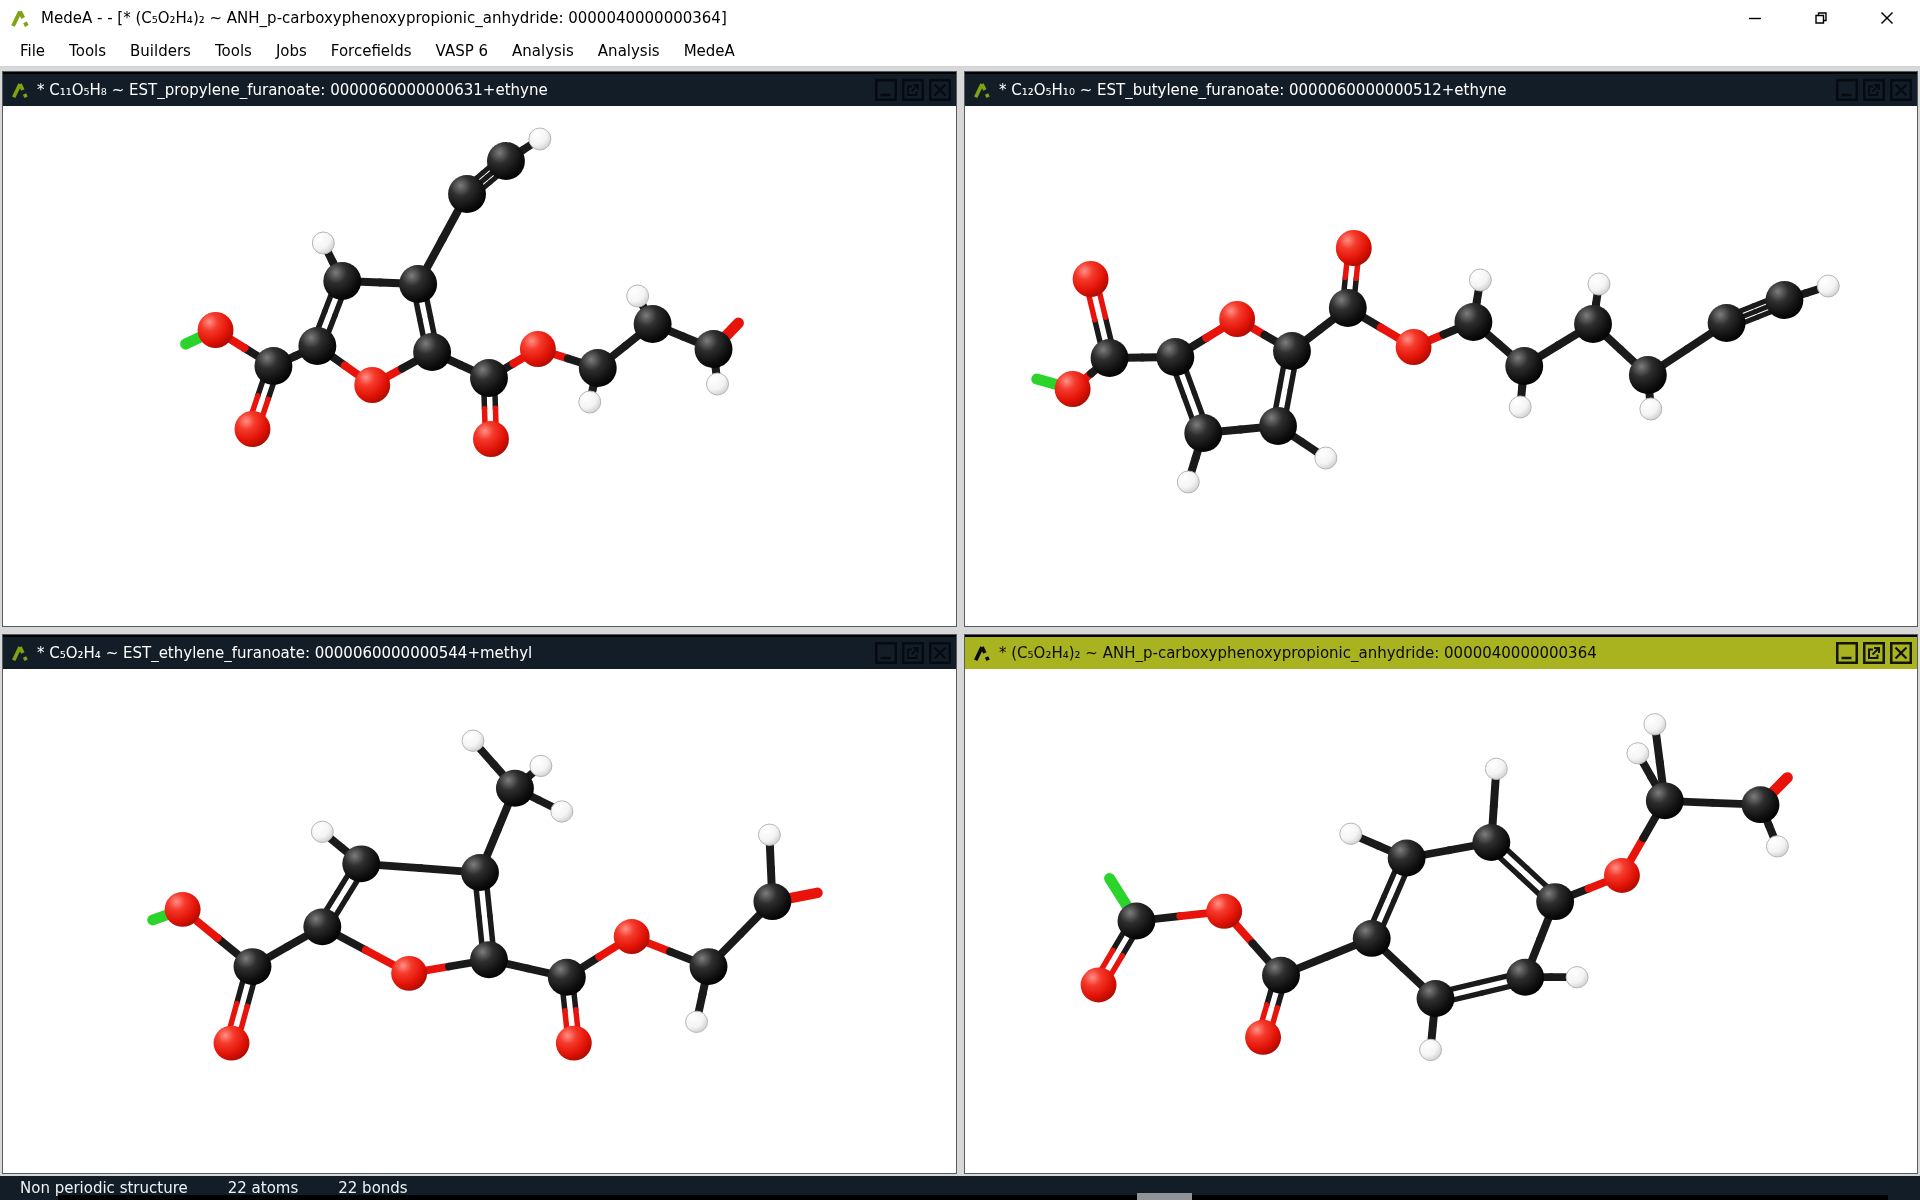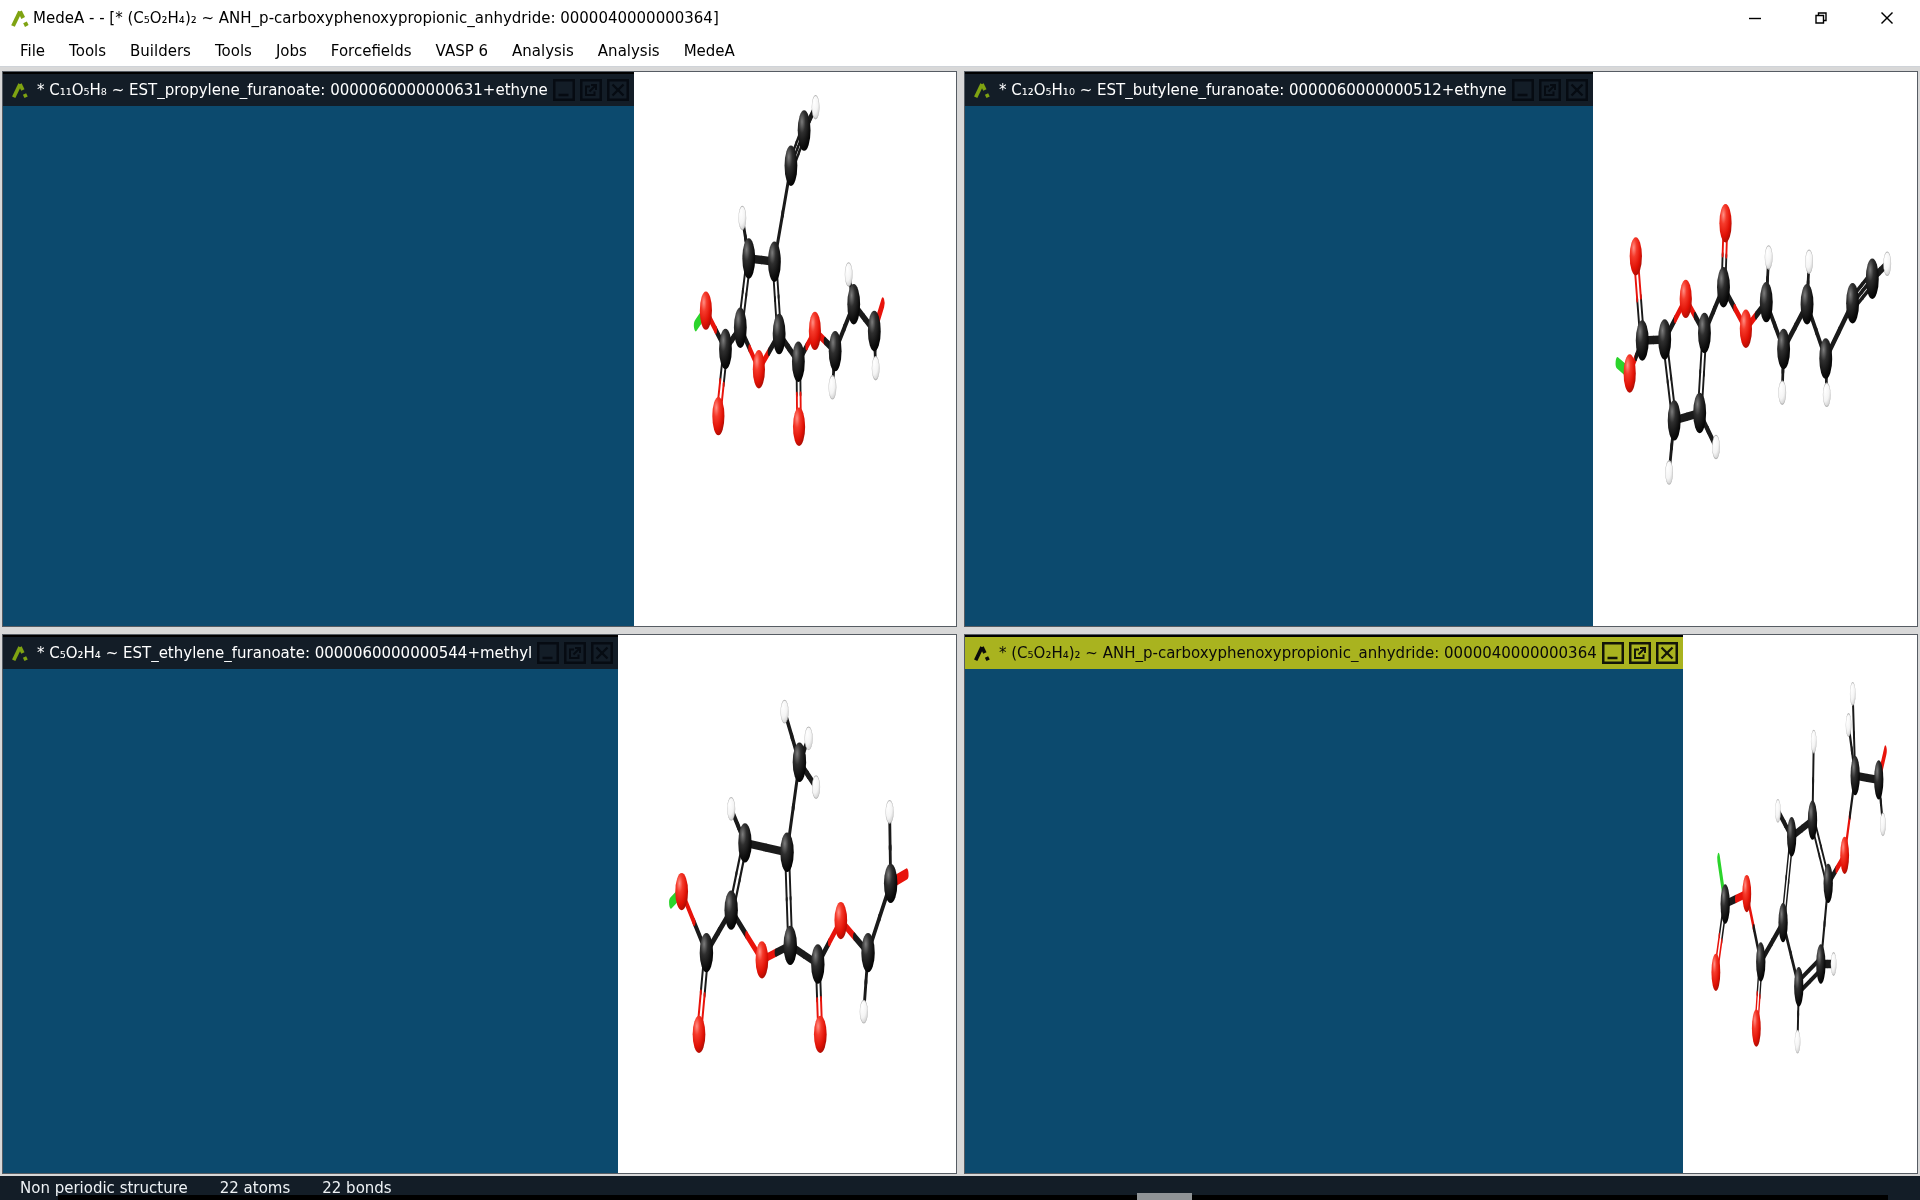--- a/index.html
+++ b/index.html
@@ -2,47 +2,47 @@
 <html><head>
 <meta charset="utf-8">
 <style>
   *{margin:0;padding:0;box-sizing:border-box}
   html,body{width:1920px;height:1200px;overflow:hidden;background:#fff;
     font-family:"DejaVu Sans","Liberation Sans",sans-serif;}
   .app{position:relative;width:1920px;height:1200px;background:#fff}
 
   
   .titlebar{height:36px;display:flex;align-items:center;background:#fff;padding-left:10px;position:relative}
-  .titlebar .title{font-size:15px;color:#000;margin-left:3px;white-space:nowrap}
+  .titlebar .title{font-size:15px;color:#000;margin-left:11px;white-space:nowrap}
   .win-controls{position:absolute;right:0;top:0;height:36px;display:flex}
   .win-btn{width:66px;height:36px;display:flex;align-items:center;justify-content:center;background:#fff}
   .win-btn svg{stroke:#000;stroke-width:1.4;fill:none}
 
   
   .menubar{height:31px;display:flex;align-items:center;background:#fff;border-bottom:1px solid #cfd3d8;padding-left:8px}
   .menu-item{font-size:15px;color:#000;padding:4px 12px;white-space:nowrap}
 
   
   .mdi{position:absolute;top:67px;left:0;right:0;bottom:24px;background:#d8d8d8;
        display:grid;grid-template-columns:955px 1fr;grid-template-rows:556px 1fr;
        gap:7px;padding:4px 2px 2px 2px}
-  .child{display:flex;flex-direction:row;background:#0c4a6e;border:1px solid #565c63;min-width:0;min-height:0}
+  .child{display:flex;flex-direction:column;background:#fca5a5;border:1px solid #565c63;min-width:0;min-height:0}
   .child-titlebar{height:34px;flex:0 0 34px;background:#131d27;border-top:2px solid #000;
        display:flex;align-items:center;padding:0 5px 0 8px;color:#fff;font-size:15px}
   .child-titlebar .child-title{margin-left:8px;flex:1;white-space:nowrap;overflow:hidden}
   .child-titlebar.active{background:#a9b31f;color:#0a0a0a}
   .child-btn{width:22px;height:22px;margin-left:5px;flex:0 0 22px;color:#060b12;background:transparent;border:none;padding:0}
   .child-titlebar.active .child-btn{color:#131508}
   .child-btn svg{display:block;stroke:currentColor;fill:none}
   .viewport{flex:1;background:#fff;position:relative;overflow:hidden}
   .viewport svg{position:absolute;inset:0;width:100%;height:100%}
 
   
   .statusbar{position:absolute;left:0;right:0;bottom:0;height:24px;background:#131d27;
-       color:#eef2f5;font-size:15px;display:flex;align-items:center;padding-left:20px;gap:32px}
+       color:#eef2f5;font-size:15px;display:flex;align-items:center;padding-left:20px;gap:40px}
   .taskbar-strip{position:absolute;bottom:0;left:58px;width:1830px;height:5px;background:#000}
   .taskbar-box{position:absolute;bottom:0;left:1137px;width:55px;height:7px;background:#8f9396}
 </style>
 </head>
 <body>
 
 <div class="app">
 
   <div class="titlebar">
     <svg width="20" height="20" viewBox="0 0 20 20">

